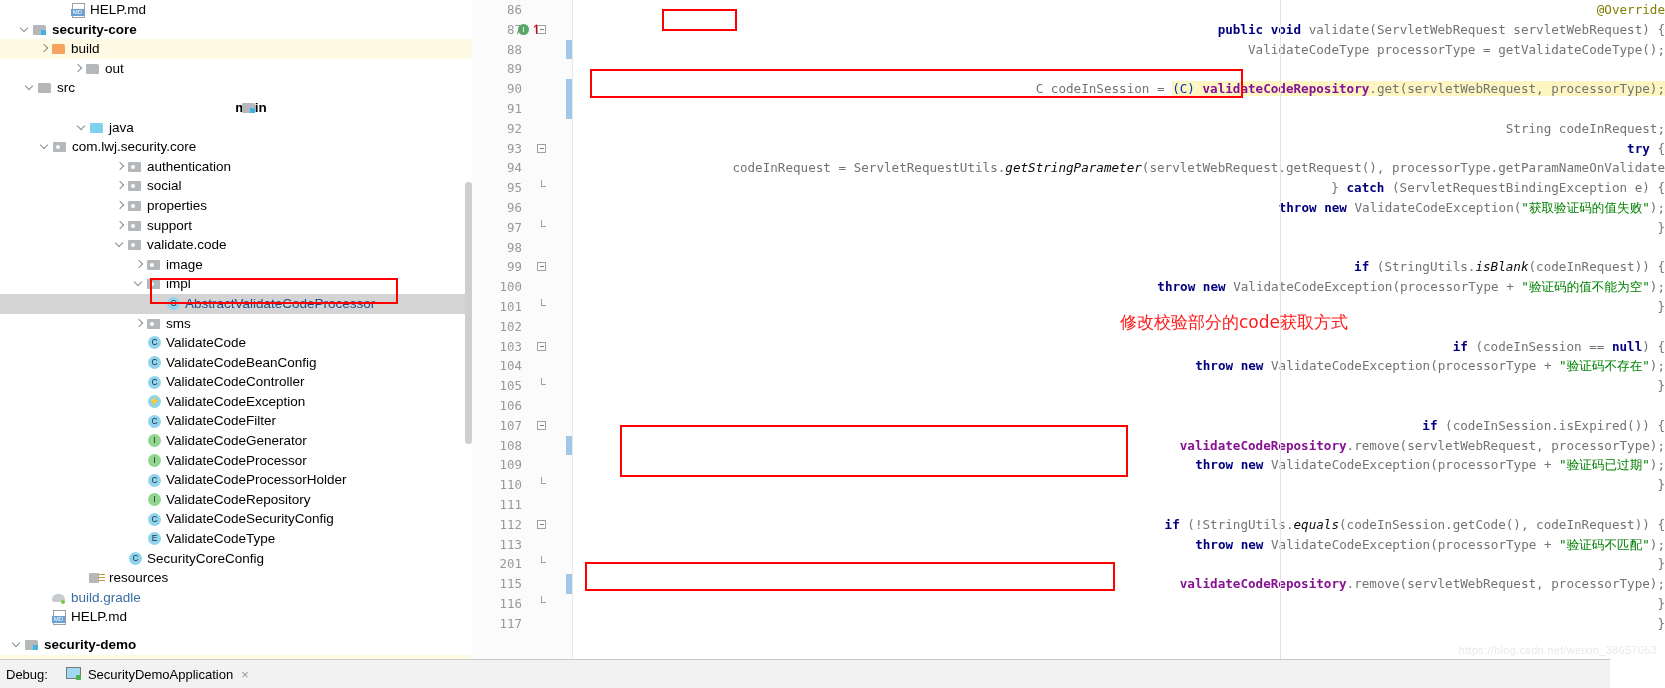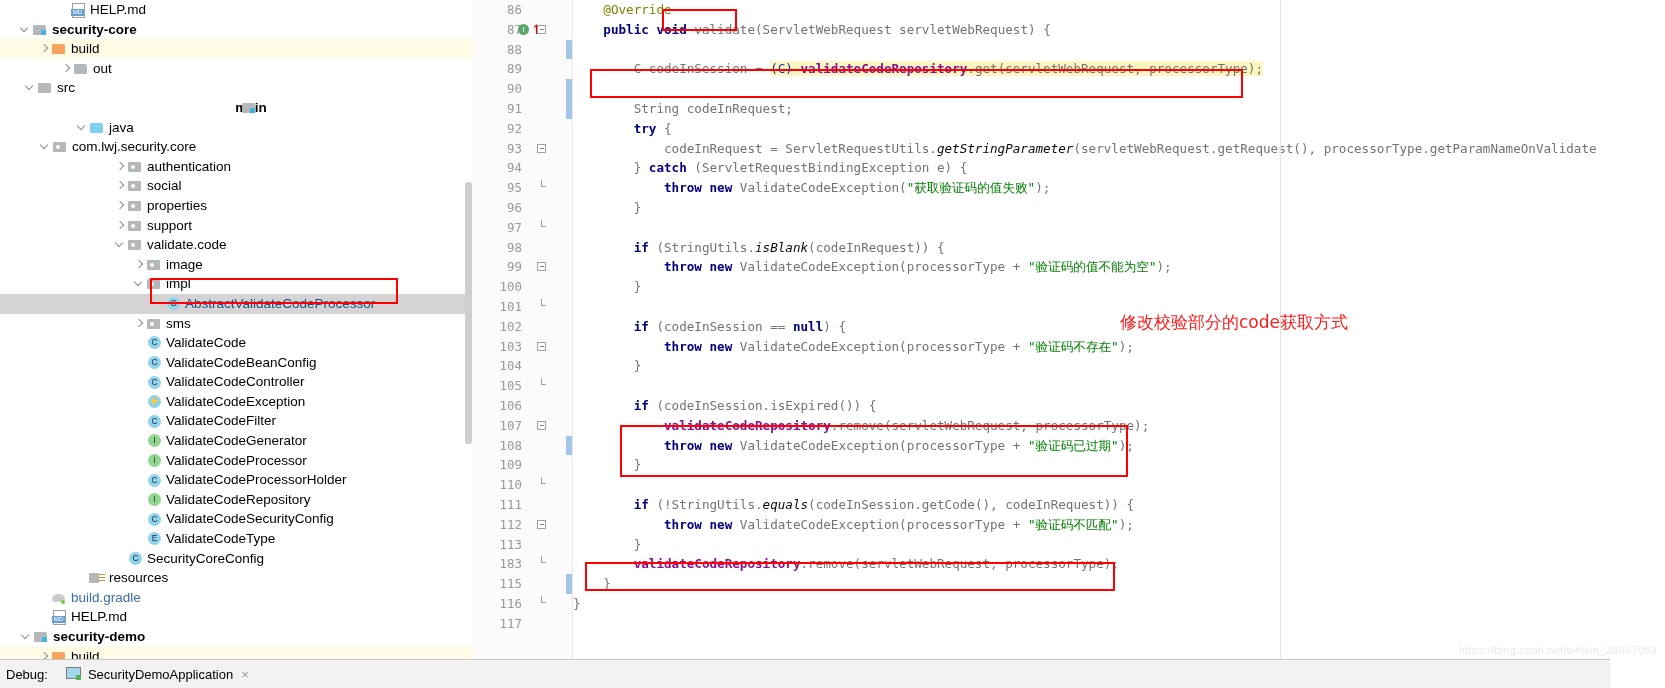--- a/index.html
+++ b/index.html
@@ -252,20 +252,21 @@
     overflow: hidden;
   }
   .line {
     position: relative;
     height: 19.8px;
     line-height: 19.8px;
     white-space: pre;
     font-family: "DejaVu Sans Mono", monospace;
     font-size: 12.6px;
     color: #080808;
+    text-align: right;
   }
   .gline {
     position: relative;
     height: 19.8px;
     line-height: 19.8px;
     text-align: right;
     font-family: "DejaVu Sans Mono", monospace;
     font-size: 12.4px;
     color: #999999;
     padding-right: 50px;
@@ -454,21 +455,21 @@
         <div class="tree-row" style="padding-left: 19px;">
           <span class="arrow down"></span>
           <span class="ico module"></span>
           <span class="tree-label bold">security-core</span>
         </div>
         <div class="tree-row highlight-yellow" style="padding-left: 38px;">
           <span class="arrow right"></span>
           <span class="ico folder-orange"></span>
           <span class="tree-label">build</span>
         </div>
-        <div class="tree-row" style="padding-left: 60px;">
+        <div class="tree-row" style="padding-left: 60px; margin-left: 12px;">
           <span class="arrow right"></span>
           <span class="ico folder"></span>
           <span class="tree-label">out</span>
         </div>
         <div class="tree-row" style="padding-left: 24px;">
           <span class="arrow down"></span>
           <span class="ico folder"></span>
           <span class="tree-label">src</span>
         </div>
         <div class="tree-row" style="padding-left: 30px; flex-direction: column;">
@@ -625,21 +626,21 @@
         <div class="tree-row" style="padding-left: 38px;">
           <span class="arrow"></span>
           <span class="ico gradle"></span>
           <span class="tree-label blue">build.gradle</span>
         </div>
         <div class="tree-row" style="padding-left: 38px;">
           <span class="arrow"></span>
           <span class="ico md"></span>
           <span class="tree-label">HELP.md</span>
         </div>
-        <div class="tree-row" style="padding-left: 20px;">
+        <div class="tree-row" style="padding-left: 11px; margin-top: 8px;">
           <span class="arrow down"></span>
           <span class="ico module"></span>
           <span class="tree-label bold">security-demo</span>
         </div>
         <div class="tree-row highlight-yellow" style="padding-left: 38px;">
           <span class="arrow right"></span>
           <span class="ico folder-orange"></span>
           <span class="tree-label">build</span>
         </div>
       </div>
@@ -672,30 +673,31 @@
           <div class="gline"><span>104</span></div>
           <div class="gline"><span>105</span><span class="fold end"></span></div>
           <div class="gline"><span>106</span></div>
           <div class="gline"><span>107</span><span class="fold minus"></span></div>
           <div class="gline"><span>108</span><span class="change-stripe" style="top: 0px; height: 19.8px;"></span></div>
           <div class="gline"><span>109</span></div>
           <div class="gline"><span>110</span><span class="fold end"></span></div>
           <div class="gline"><span>111</span></div>
           <div class="gline"><span>112</span><span class="fold minus"></span></div>
           <div class="gline"><span>113</span></div>
-          <div class="gline"><span>183</span><span class="fold end"></span></div>
+          <div class="gline"><span>201</span><span class="fold end"></span></div>
           <div class="gline"><span>115</span><span class="change-stripe" style="top: 0px; height: 19.8px;"></span></div>
           <div class="gline"><span>116</span><span class="fold end"></span></div>
           <div class="gline"><span>117</span></div>
         </div>
     </div>
     <div class="code-area">
       <div id="code-root">
           <div class="line"><span class="ident">    </span><span class="ann">@Override</span></div>
           <div class="line"><span class="ident">    </span><span class="kw">public void </span><span class="ident">validate</span><span class="ident">(ServletWebRequest servletWebRequest) {</span></div>
+          <div class="line"><span class="ident">        ValidateCodeType processorType = getValidateCodeType();</span></div>
           <div class="line"><span class="ident"></span></div>
           <div class="line"><span class="ident">        C codeInSession = </span><span class="cast hl-yellow">(C) </span><span class="fld hl-yellow">validateCodeRepository</span><span class="ident hl-yellow">.get(servletWebRequest, processorType);</span></div>
           <div class="line"><span class="ident"></span></div>
           <div class="line"><span class="ident">        String codeInRequest;</span></div>
           <div class="line"><span class="kw">        try</span><span class="ident"> {</span></div>
           <div class="line"><span class="ident">            codeInRequest = ServletRequestUtils.</span><span class="stat">getStringParameter</span><span class="ident">(servletWebRequest.getRequest(), processorType.getParamNameOnValidate</span></div>
           <div class="line"><span class="ident">        } </span><span class="kw">catch</span><span class="ident"> (ServletRequestBindingException e) {</span></div>
           <div class="line"><span class="ident">            </span><span class="kw">throw new </span><span class="ident">ValidateCodeException(</span><span class="str">"获取验证码的值失败"</span><span class="ident">);</span></div>
           <div class="line"><span class="ident">        }</span></div>
           <div class="line"><span class="ident"></span></div>

